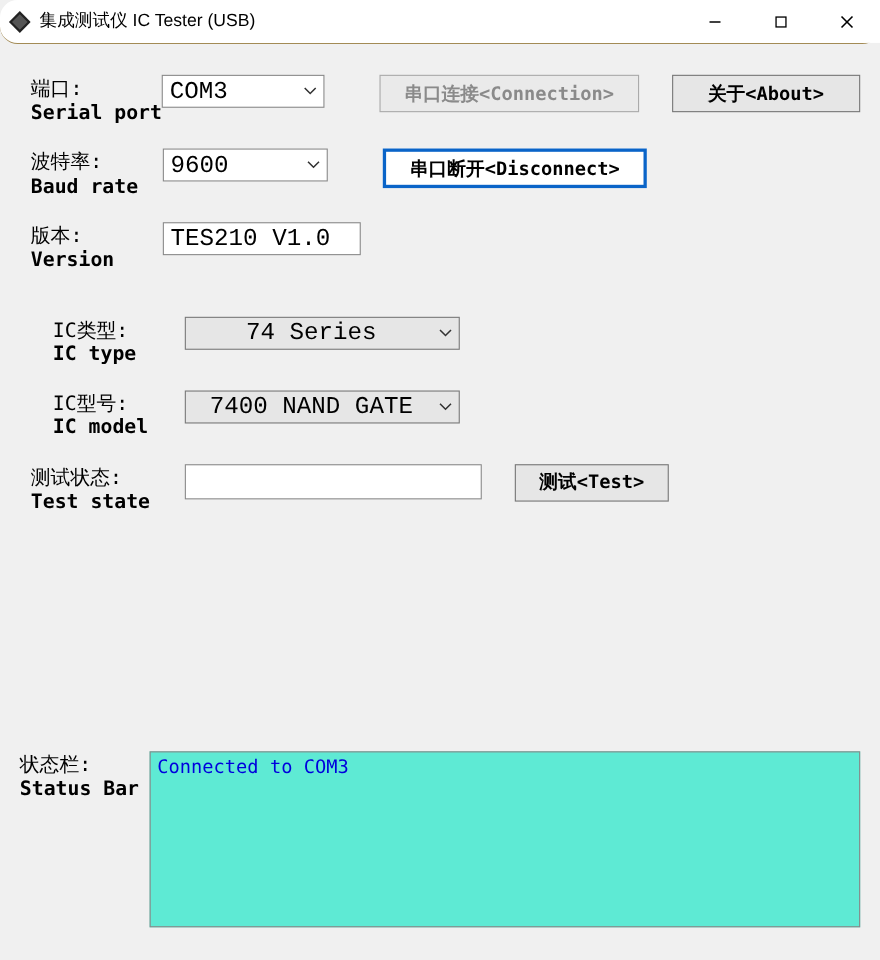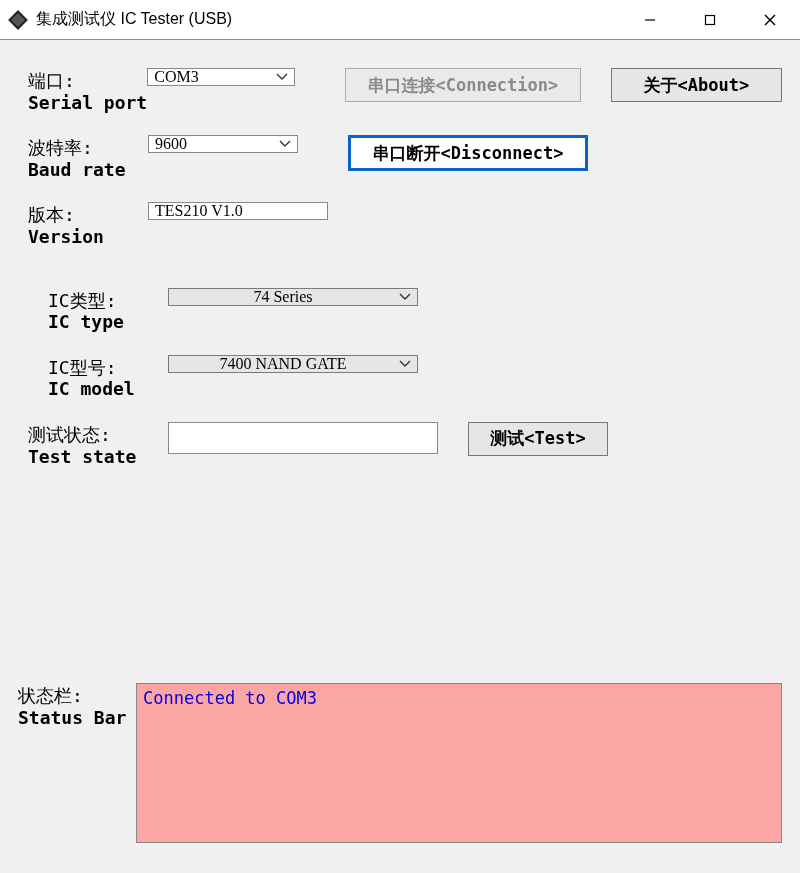--- a/index.html
+++ b/index.html
@@ -16,20 +16,21 @@
   }
 
   
   .titlebar {
     height: 40px;
     background: #fff;
     display: flex;
     align-items: center;
     padding-left: 8px;
     border-bottom: 1px solid #a38b55;
+    border-radius: 16px;
   }
   .titlebar .app-icon {
     width: 20px; height: 20px;
     margin-right: 8px;
     display: inline-block;
   }
   .titlebar .title-text {
     flex: 1 1 auto;
     font-family: "Microsoft YaHei", "SimSun", sans-serif;
     font-size: 16px;
@@ -56,28 +57,28 @@
     width: 120px;
     line-height: 1.2;
     padding-top: 2px;
   }
   .label-stack.wide { width: 130px; }
   .label-stack .cn { white-space: nowrap; }
   .label-stack .en { white-space: nowrap; font-weight: bold; }
 
   .combo, .textbox {
     width: 150px;
-    height: 18px;
+    height: 30px;
     background: #fff;
     border: 1px solid #888;
     display: flex;
     align-items: center;
     padding: 0 6px;
-    font-family: Liberation Serif, serif;
-    font-size: 16px;
+    font-family: Liberation Mono, monospace;
+    font-size: 22px;
   }
   .combo {
     position: relative;
     padding-right: 26px;
   }
   .combo.gray { background: #e6e6e6; border-color:#7a7a7a;justify-content:center; }
   .combo.wide { width: 250px; }
   .textbox { width: 180px; }
   .combo .chev {
     position: absolute;
@@ -126,21 +127,21 @@
     position: absolute;
     left: 18px;
     bottom: 30px;
     right: 18px;
     display: flex;
     align-items: flex-start;
   }
   .status-box {
     flex: 1 1 auto;
     height: 160px;
-    background: #fca5a5;
+    background: #5eead4;
     border: 1px solid #888;
     padding: 4px 6px;
     font-family: inherit;
     font-size: 17px;
     color: #0000dd;
     overflow: auto;
   }
 </style>
 </head>
 <body>

